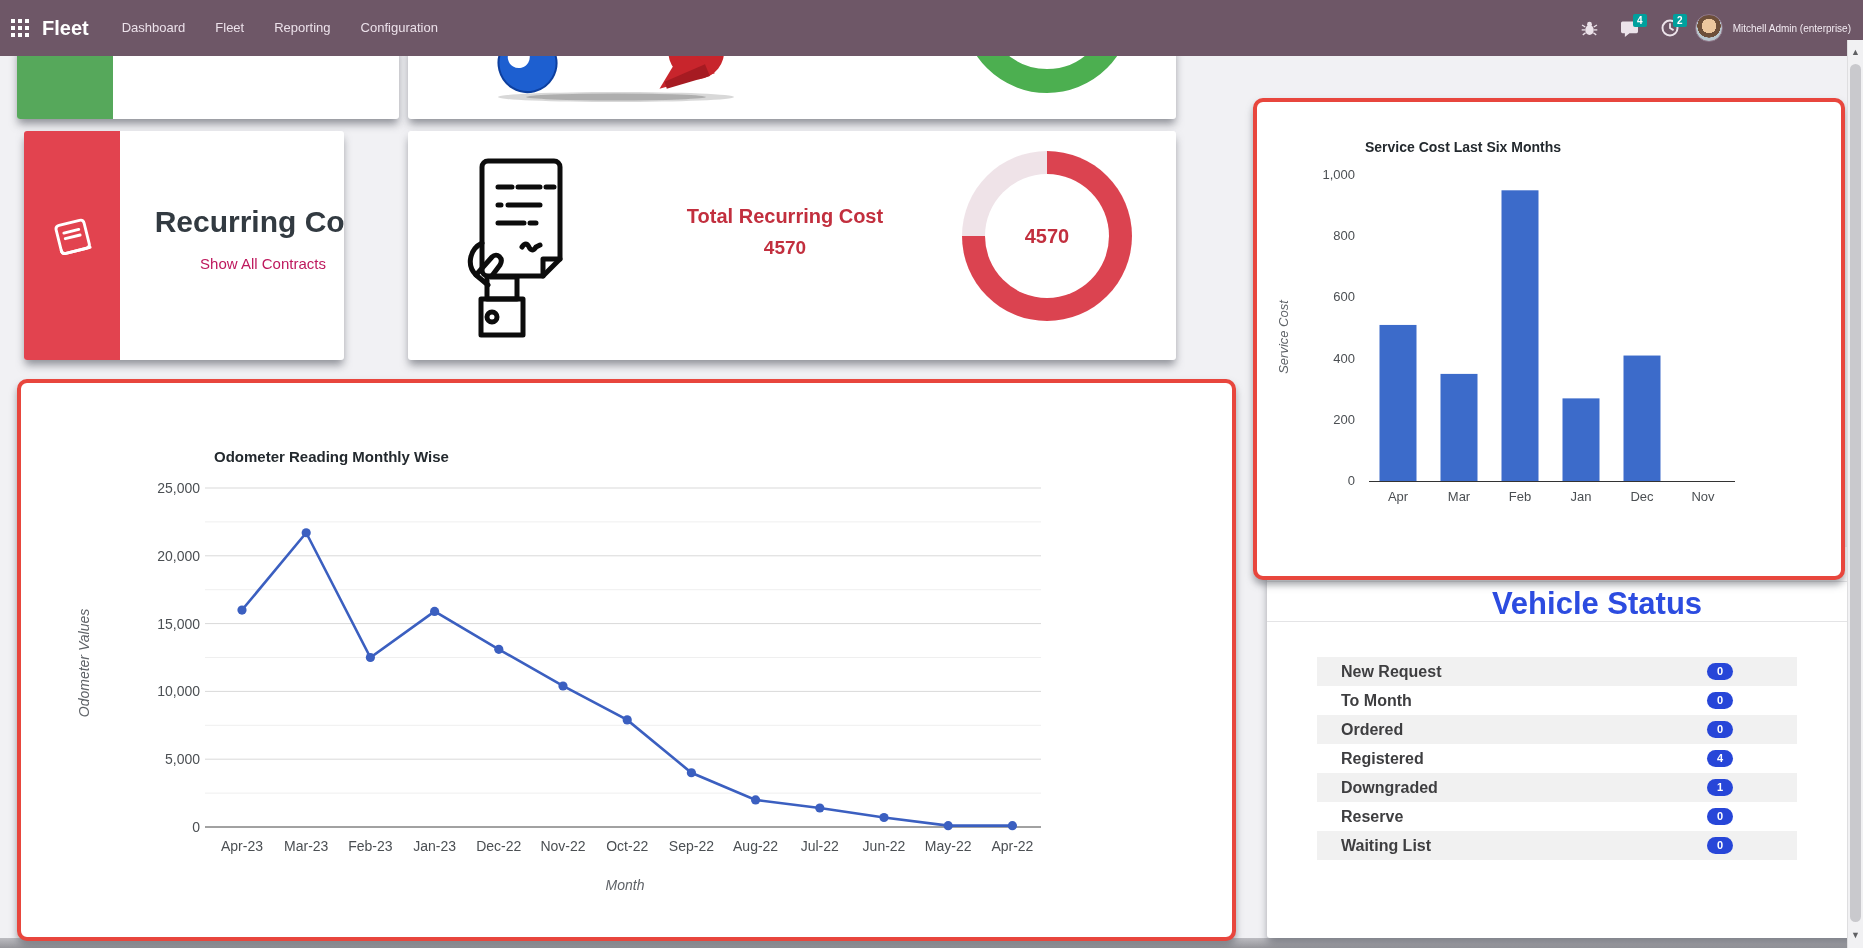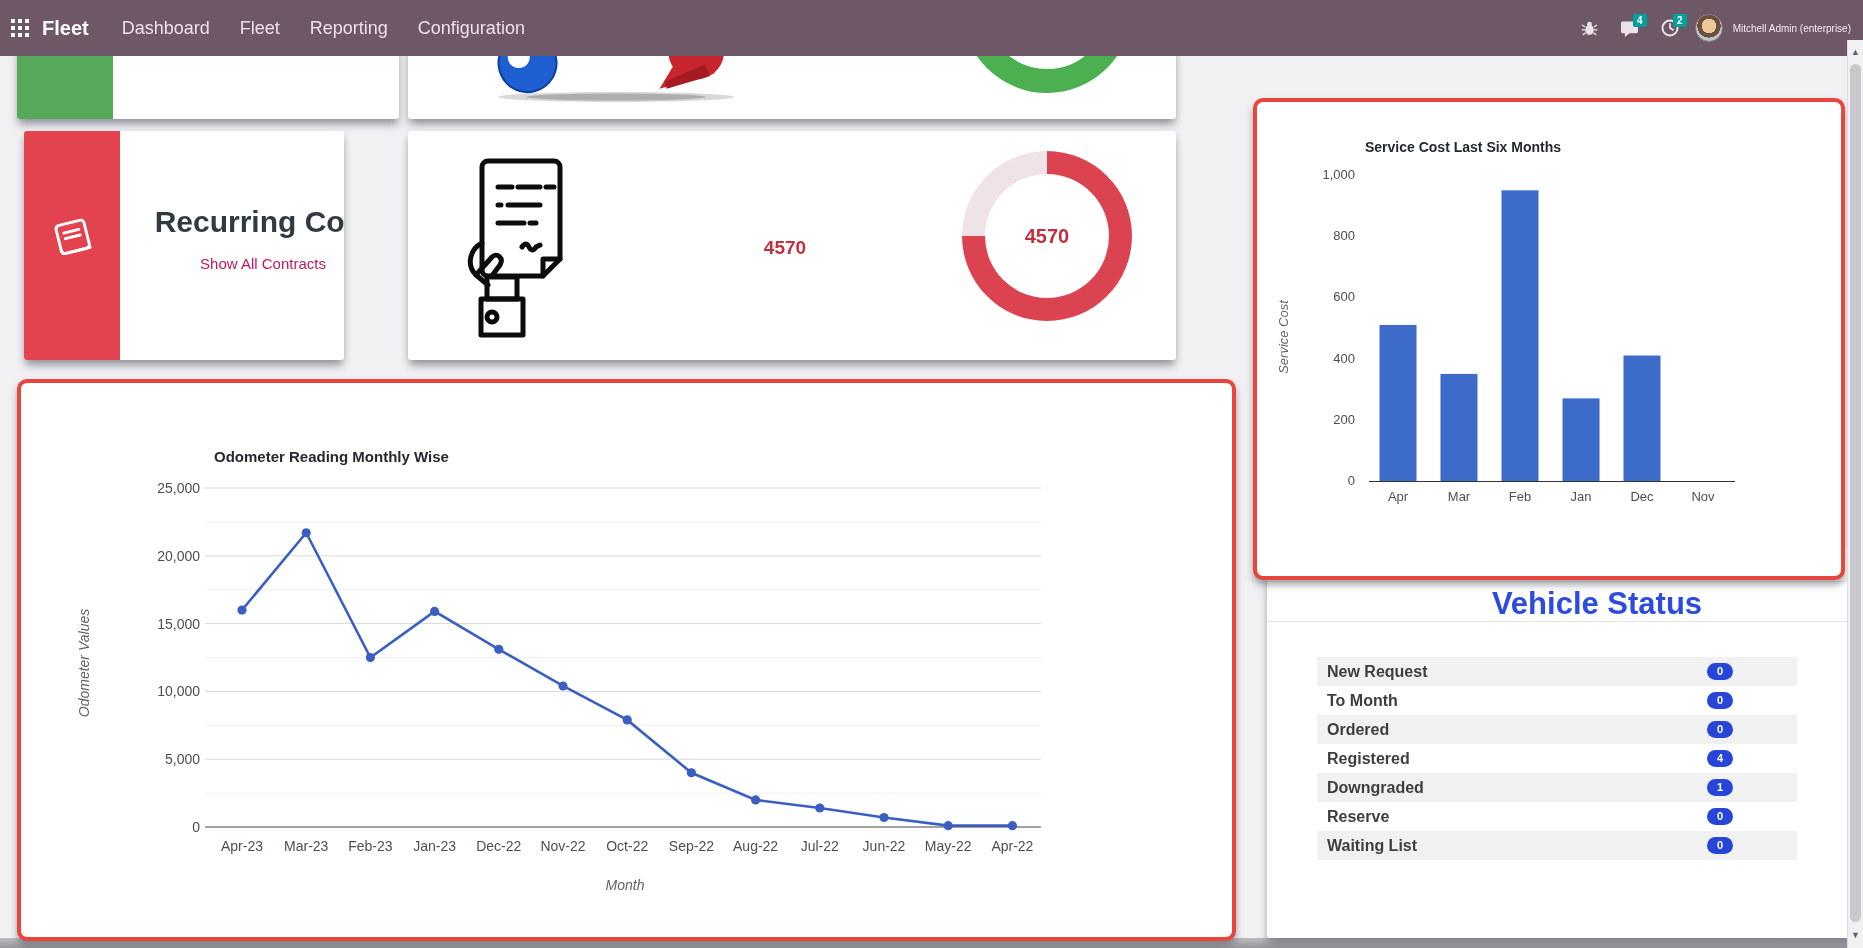--- a/index.html
+++ b/index.html
@@ -3,21 +3,21 @@
 <meta charset="utf-8">
 <style>
   html,body{margin:0;padding:0;width:1863px;height:948px;overflow:hidden;
     font-family:"Liberation Sans",sans-serif;background:#f1f1f4;}
   .abs{position:absolute;}
   
   #navbar{position:absolute;top:0;left:0;width:1863px;height:56px;background:var(--nav-bg);
     display:flex;align-items:center;color:#efe6ee;z-index:50;}
   #apps-icon{width:18px;height:18px;margin-left:11px;flex:0 0 auto;cursor:pointer;}
   #brand{font-size:20px;font-weight:600;color:#fff;margin-left:13px;margin-right:18px;}
-  .menu-item{font-size:18px;padding:0 15px;line-height:40px;color:#ece1ea;cursor:pointer;}
+  .menu-item{font-size:13px;padding:0 15px;line-height:40px;color:#ece1ea;cursor:pointer;}
   #nav-right{margin-left:auto;display:flex;align-items:center;gap:10px;padding-right:12px;}
   .nav-ico{position:relative;width:30px;height:28px;display:flex;align-items:center;justify-content:center;cursor:pointer;}
   .nav-badge{position:absolute;top:0;right:-2px;background:var(--teal);color:#fff;font-size:10px;
     line-height:13px;padding:0 4px;border-radius:2px;font-weight:700;}
   #avatar{width:26px;height:26px;border-radius:50%;
     background:radial-gradient(circle at 50% 42%,#ecc79e 0 36%,#6d4f3a 37% 58%,#b9c6ce 59%);
     border:1px solid #8d7486;}
   #user-name{font-size:10px;color:#f2eaf1;}
   
   .card{position:absolute;background:#fff;border-radius:3px;
@@ -45,21 +45,21 @@
   .chart-title{font-weight:700;fill:#23292e;}
   .axis-label{font-style:italic;fill:#5f6368;}
   .tick{fill:#4b4f53;}
   
   #vs-title{position:absolute;left:0;right:0;top:39px;text-align:center;
     font-size:31px;font-weight:700;}
   .vs-hr{position:absolute;left:0;right:0;height:1px;background:#e4e4e6;}
   #vs-list{position:absolute;left:50px;top:110px;width:480px;}
   .vs-row{position:relative;height:29px;display:flex;align-items:center;cursor:pointer;}
   .vs-row.alt{background:#f1f1f1;}
-  .vs-label{font-size:16px;font-weight:700;color:#3e3e40;padding-left:10px;}
+  .vs-label{font-size:16px;font-weight:700;color:#3e3e40;padding-left:24px;}
   .vs-badge{position:absolute;right:64px;top:6px;min-width:18px;padding:0 4px;height:17px;border-radius:9px;
     color:#fff;font-size:11px;font-weight:700;text-align:center;line-height:17px;}
   
   #vscroll{position:absolute;top:40px;right:0;width:15px;bottom:0;background:#f1f1f3;
     border-left:1px solid #dedee0;z-index:60;}
   #vscroll .arrow{position:absolute;left:0;width:100%;text-align:center;font-size:9px;color:#5f6063;cursor:pointer;}
   #vthumb{position:absolute;left:2px;right:2px;top:24px;bottom:26px;background:#c9c9cd;border-radius:7px;cursor:pointer;}
   #bottom-strip{position:absolute;left:0;top:938px;width:1848px;height:10px;
     background:linear-gradient(#bcbcc1,#95959a);z-index:1;}
 </style>
@@ -171,20 +171,21 @@
         <path d="M50 58 h3 M60 58 h32"></path>
         <path d="M50 76 h26 M82 76 h6"></path>
         <path d="M74 100 q4 -6 7 0 q3 6 7 0 l4 -2"></path>
         <path d="M34 96 c-12 6 -16 22 -6 32 l12 10"></path>
         <path d="M28 128 l16 -18 c5 -5 12 1 8 8 l-9 12 h26"></path>
         <path d="M69 130 v22 h-30 v-22"></path>
         <path d="M33 152 h42 v36 h-42 z"></path>
         <circle cx="44" cy="170" r="5"></circle>
       </g>
     </svg>
+    <div id="trc-title" style="color: rgb(194, 47, 62);">Total Recurring Cost</div>
     <div id="trc-value" style="color: rgb(194, 47, 62);">4570</div>
     <div id="trc-donut" style="background: conic-gradient(rgb(219, 67, 80) 0deg, rgb(219, 67, 80) 270deg, rgb(239, 227, 232) 270deg, rgb(239, 227, 232) 360deg);">
       <div class="hole">
           <span style="color: rgb(194, 47, 62);">4570</span>
         </div>
     </div>
   </div>
 
   <div class="hl-card" style="left:17px;top:339px;width:1211px;height:554px;">
     <svg id="odo-svg" width="1211" height="554">

